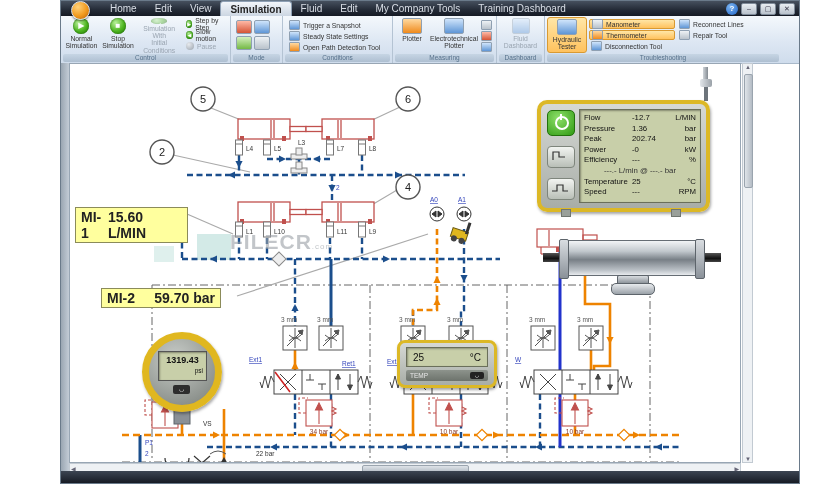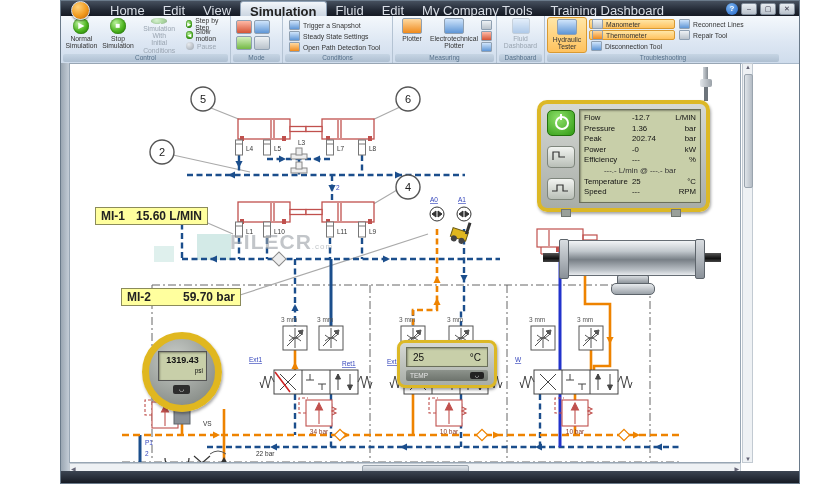--- a/index.html
+++ b/index.html
@@ -3,21 +3,21 @@
 <meta charset="utf-8">
 <style>
   html,body{margin:0;padding:0;background:#fff;font-family:"Liberation Sans","DejaVu Sans",sans-serif;}
   #stage{position:relative;width:836px;height:484px;background:#fff;overflow:hidden;}
   #appwin{position:absolute;left:60px;top:0;width:740px;height:484px;background:#fff;border:1px solid #6a7a8a;box-sizing:border-box;}
 
   
   .titlebar{position:absolute;left:0;top:0;width:100%;height:15px;background:linear-gradient(#46505e,#232a36 60%,#151a24);display:flex;align-items:center;}
   .orb{position:absolute;left:10px;top:0;width:17px;height:17px;border-radius:50%;background:radial-gradient(circle at 35% 30%,#ffd27a,#f19a1e 55%,#b65e07);border:1px solid #d8dee6;box-shadow:0 1px 2px rgba(0,0,0,.5);z-index:5;}
   .menus{position:absolute;left:40px;top:0;height:15px;display:flex;align-items:stretch;}
-  .menuitem{color:#d9dee6;font-size:13px;padding:2px 9px 0 9px;}
+  .menuitem{color:#d9dee6;font-size:10px;padding:2px 9px 0 9px;}
   .menuitem.active{background:linear-gradient(#f2f6fa,#ccd6e2);color:#222;border-radius:3px 3px 0 0;border:1px solid #8ea0b4;border-bottom:none;font-weight:bold;}
   .winbtns{position:absolute;right:4px;top:2px;display:flex;gap:3px;align-items:center;}
   .helpbtn{width:12px;height:12px;border-radius:50%;background:radial-gradient(circle at 35% 30%,#7db6f2,#1f64c8);color:#fff;font-size:8px;font-weight:bold;text-align:center;line-height:12px;}
   .wbtn{width:14px;height:10px;background:linear-gradient(#e8edf2,#b9c2cc);border:1px solid #7e8a98;border-radius:2px;color:#334;font-size:7px;line-height:9px;text-align:center;}
 
   
   .ribbon{position:absolute;left:0;top:15px;width:100%;height:47px;background:linear-gradient(#f4f8fc,#dde7f3 55%,#cfdcec);border-bottom:1px solid #a9b9ca;display:flex;}
   .rgroup{position:relative;height:47px;border-right:1px solid #b4c3d3;box-sizing:border-box;padding:1px 2px 10px 2px;display:flex;align-items:flex-start;}
   .rcaption{position:absolute;left:2px;right:2px;bottom:1px;height:8px;background:linear-gradient(#c6d5e4,#aebfd1);border-radius:2px;color:#55708a;font-size:6.5px;text-align:center;line-height:8px;}
   .bigbtn{width:45px;height:36px;display:flex;flex-direction:column;align-items:center;justify-content:flex-start;border-radius:3px;padding-top:1px;}
@@ -47,21 +47,21 @@
   .leftstrip{position:absolute;left:0;top:62px;width:8px;height:410px;background:linear-gradient(90deg,#9aa6b2,#c3ccd6);}
   .canvas{position:absolute;left:8px;top:62px;width:672px;height:400px;background:#fff;border:1px solid #98a6b4;box-sizing:border-box;overflow:hidden;}
   .vscroll{position:absolute;left:681px;top:62px;width:11px;height:400px;background:#eef1f4;border:1px solid #c2cad2;box-sizing:border-box;}
   .vthumb{position:absolute;left:1px;top:10px;width:7px;height:112px;background:linear-gradient(90deg,#dfe4e9,#b4bcc5);border:1px solid #9aa4ae;border-radius:2px;}
   .hscroll{position:absolute;left:8px;top:462px;width:672px;height:10px;background:#eef1f4;border:1px solid #c2cad2;box-sizing:border-box;}
   .hthumb{position:absolute;left:292px;top:1px;width:105px;height:6px;background:linear-gradient(#dfe4e9,#b4bcc5);border:1px solid #9aa4ae;border-radius:2px;}
   .sarrow{position:absolute;font-size:6px;color:#667;}
   .statusbar{position:absolute;left:0;bottom:0;width:100%;height:12px;background:linear-gradient(#3c4552,#161b24);}
 
   
-  .milabel{position:absolute;background:#ffff9e;border:1px solid #8b8b5a;font-size:12px;font-weight:bold;color:#222;display:flex;justify-content:space-between;padding:1px 5px;box-sizing:border-box;margin-left:20px;}
+  .milabel{position:absolute;background:#ffff9e;border:1px solid #8b8b5a;font-size:14px;font-weight:bold;color:#222;display:flex;justify-content:space-between;padding:1px 5px;box-sizing:border-box;}
   .watermark{position:absolute;left:160px;top:166px;color:#9aa0a6;opacity:.6;font-weight:bold;font-size:21px;letter-spacing:1px;}
   .watermark small{font-size:8px;font-weight:normal;}
 
   .tester{position:absolute;left:467px;top:36px;width:173px;height:112px;background:linear-gradient(#d6d9d5,#a8ada7);border:4px solid #dcb826;border-radius:10px;box-sizing:border-box;box-shadow:1px 2px 3px rgba(0,0,0,.35);}
   .tester .lcd{position:absolute;left:38px;top:5px;right:5px;bottom:5px;background:#c8cfa9;border:1px solid #6a6f5a;box-shadow:inset 1px 1px 2px rgba(0,0,0,.35);font-size:7.8px;color:#111;padding:3px 4px;box-sizing:border-box;}
   .trow{display:flex;line-height:10.6px;}
   .trow .tl{flex:1;text-align:left;}
   .trow .tv{width:36px;}
   .trow .tu{width:28px;text-align:right;}
   .tmid{text-align:center;line-height:10.6px;color:#333;}

